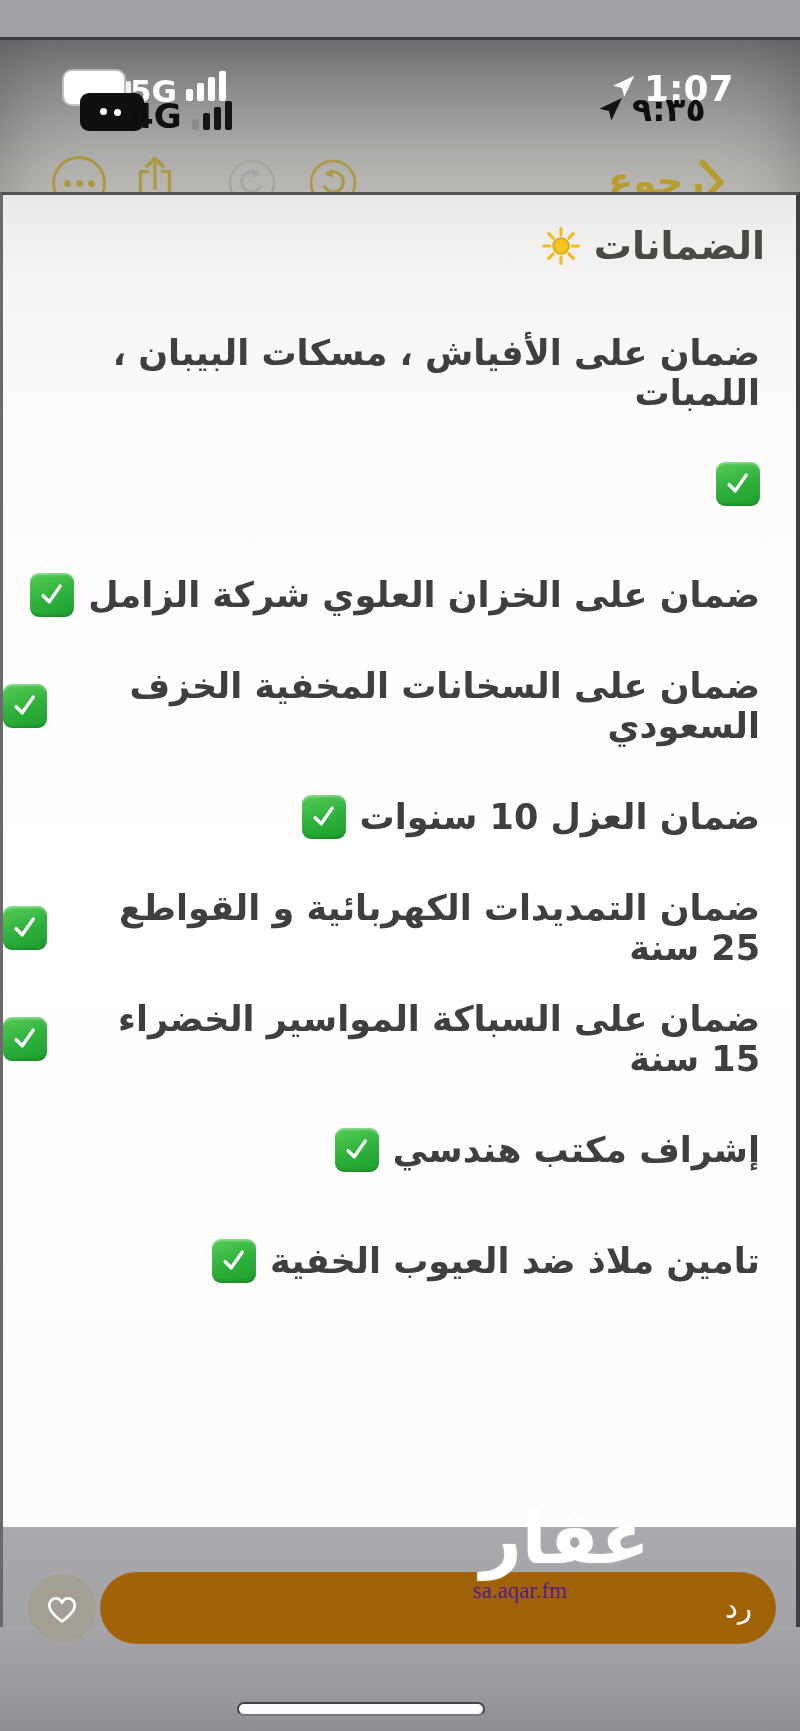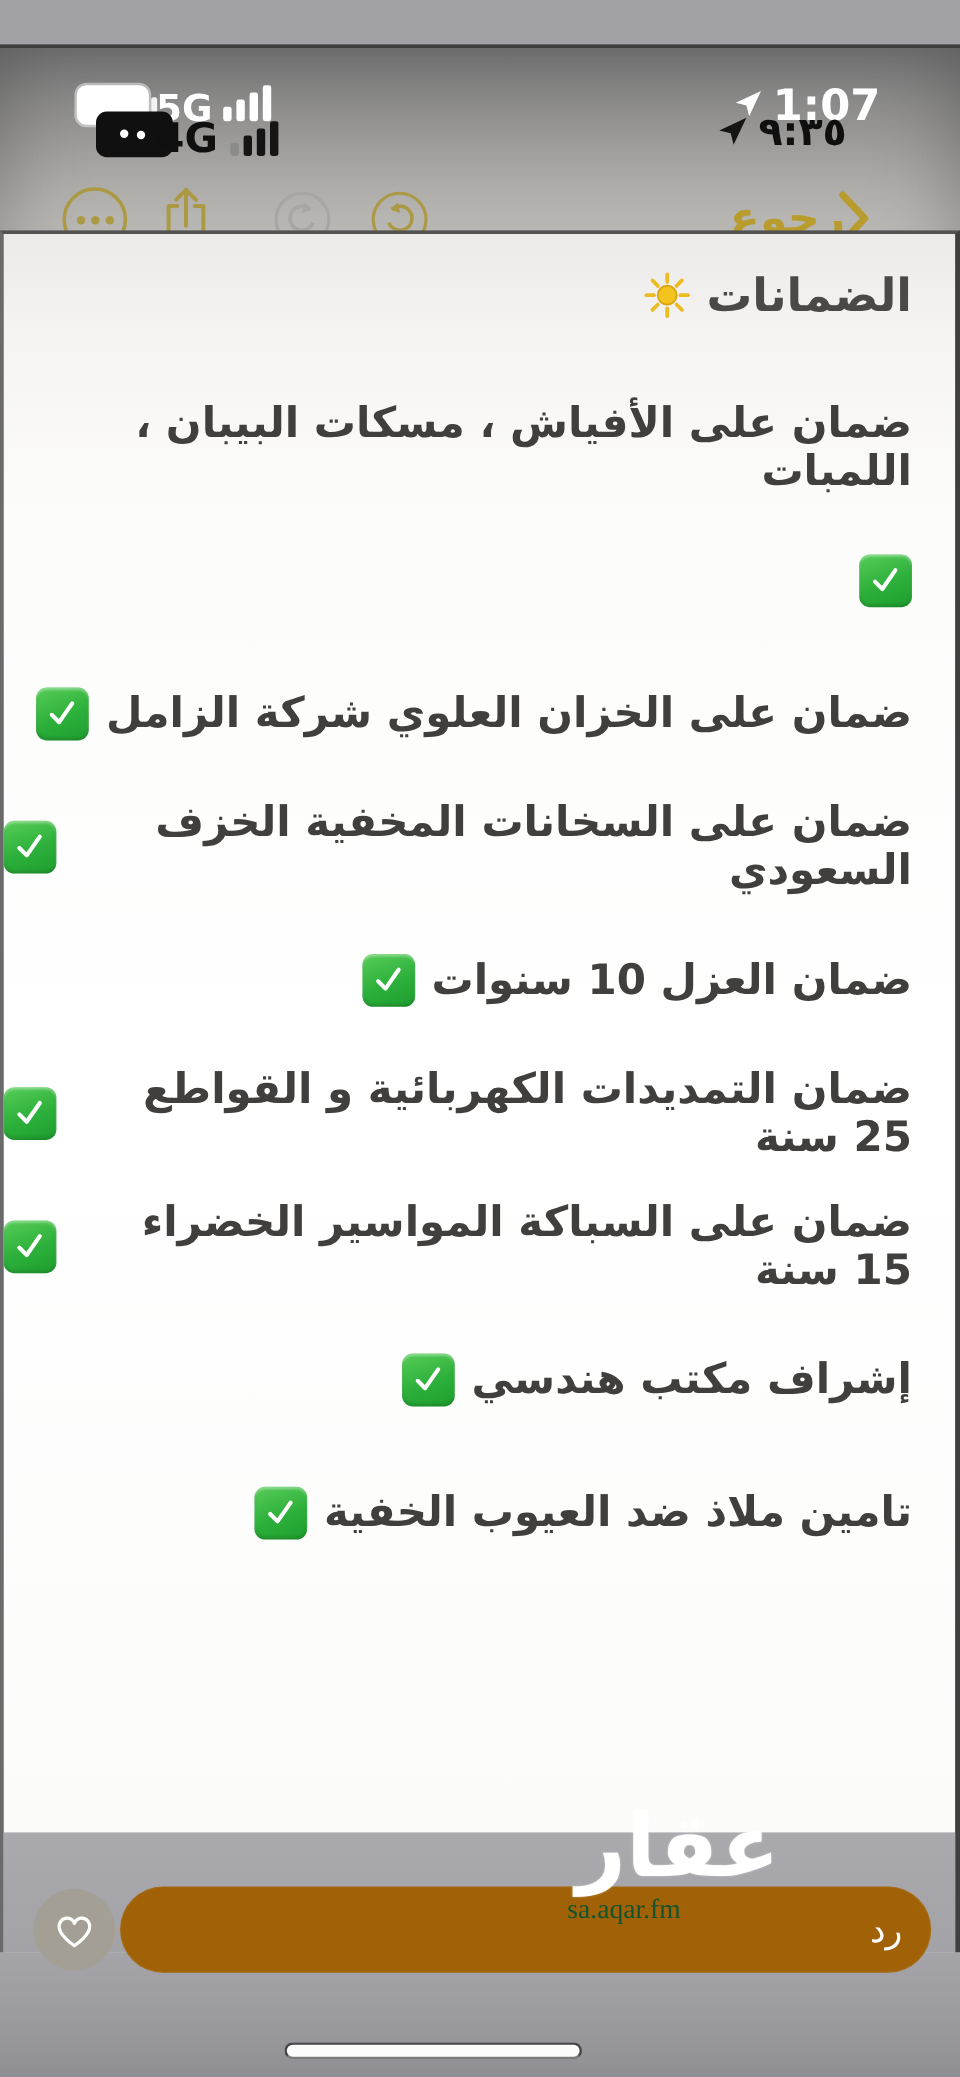--- a/index.html
+++ b/index.html
@@ -32,22 +32,22 @@
   .tb-abs{position:absolute;}
   .back-label{position:absolute;left:608px;top:120px;font-size:37px;color:#b89d2e;font-weight:bold;}
   
   .photo{
     position:absolute; left:0; top:192px; width:800px; height:1435px;
     box-sizing:border-box;
     border-top:3px solid #515151; border-left:3px solid #6a6a6a; border-right:4px solid #3f3f3f;
     background:linear-gradient(180deg,#ebeae8 0%,#f5f4f2 6%,#fcfcfb 16%,#ffffff 50%,#fbfbfa 100%);
   }
   .title-row{
-    position:absolute; top:20px; left:0; right:0; height:62px;
-    direction:rtl; display:flex; align-items:center; gap:12px; padding-right:36px;
+    position:absolute; top:20px; left:0; right:12px; height:62px;
+    direction:rtl; display:flex; align-items:center; gap:12px; padding-right:19px;
     color:#4a4946; font-size:38px; font-weight:bold;
   }
   .list{position:absolute;top:122px;left:0;right:0;}
   .row{
     height:111px; direction:rtl; display:flex; align-items:center; gap:14px;
     padding-right:36px; color:#403f3d; font-size:35px; font-weight:bold; letter-spacing:0;
   }
   .check-badge{
     flex:0 0 auto; width:44px;height:44px;border-radius:9px;
     background:linear-gradient(160deg,#57cd58 0%,#2db03b 55%,#1e9e2e 100%);
@@ -64,21 +64,21 @@
     background:linear-gradient(180deg,#a5a4a8 0%,#9a999d 60%,#8f8e92 100%);
   }
   
   .wm-logo{
     position:absolute;left:420px;top:1496px;width:290px;text-align:center;
     color:#ffffff;font-size:72px;font-weight:bold;z-index:6;letter-spacing:1px;
     text-shadow:0 0 2px rgba(255,255,255,.4);
   }
   .wm-domain{
     position:absolute;left:425px;top:1578px;width:190px;text-align:center;
-    color:#14532d;font-size:23px;z-index:6;font-family:"Liberation Serif",serif;
+    color:#4c1d95;font-size:23px;z-index:6;font-family:"Liberation Serif",serif;
   }
   .reply-pill{
     position:absolute;left:100px;top:1572px;width:676px;height:72px;border-radius:36px;
     background:#a16207;z-index:5;box-shadow:inset 0 0 0 1px rgba(255,255,255,.06);
   }
   .reply-pill span{
     position:absolute;right:24px;top:0;line-height:72px;color:#fdfdfd;font-size:29px;
   }
   .heart-btn{
     position:absolute;left:28px;top:1574px;width:68px;height:68px;border-radius:50%;

